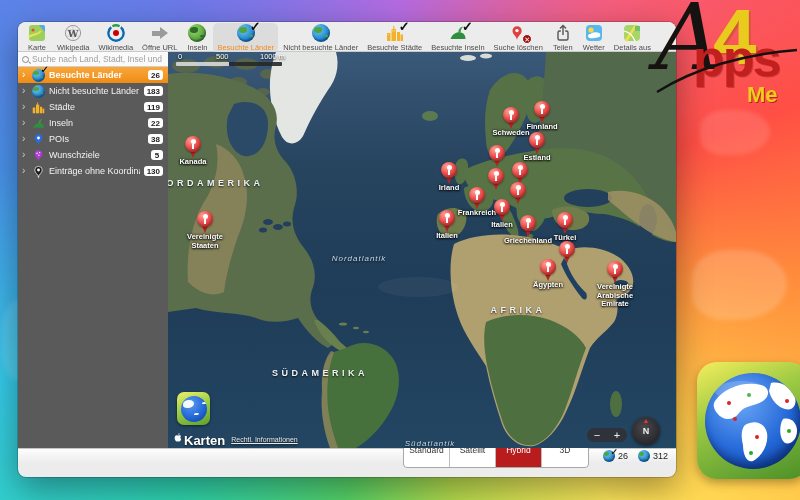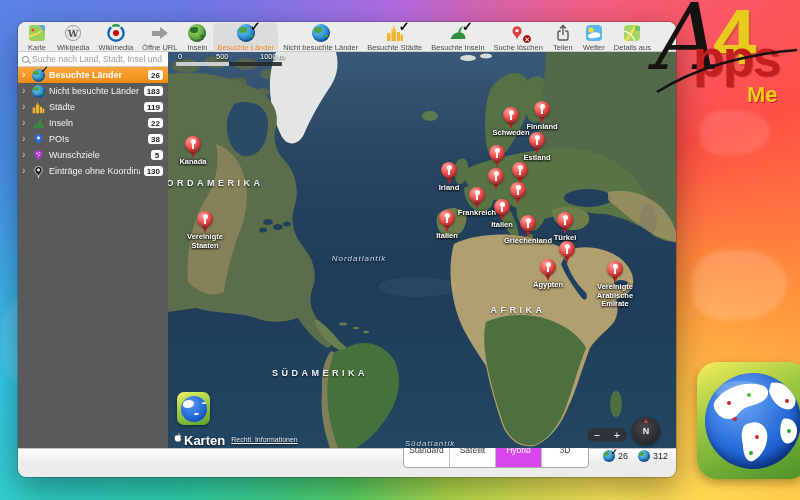--- a/index.html
+++ b/index.html
@@ -120,21 +120,21 @@
   .compass .n { color:#f2f2f2; font-size:9px; font-weight:bold; }
   .compass::before { content:""; position:absolute; top:2px; left:50%; margin-left:-2px;
     border-left:2px solid transparent; border-right:2px solid transparent; border-bottom:4px solid #e53935; }
 
   
   .footer { height:15px; background:linear-gradient(#fdfdfd,#ececec); border-top:1px solid #c6c6c6;
     display:flex; align-items:center; justify-content:flex-end; padding:0 8px; gap:14px; }
   .segmented { display:flex; border:1px solid #a8a8a8; border-radius:4px; overflow:hidden; height:24px; background:#fff; }
   .seg { width:46px; font-size:8.5px; color:#333; text-align:center; line-height:11px; border-right:1px solid #bdbdbd; }
   .seg:last-child { border-right:none; }
-  .seg.active { background:#d946ef; color:#fff; }
+  .seg.active { background:#b91c1c; color:#fff; }
   .counters { display:flex; align-items:center; gap:10px; }
   .counter { display:flex; align-items:center; gap:3px; }
   .counter .ticon { width:12px; height:12px; }
   .counter .globe { width:12px; height:12px; }
   .counter .globe::before { left:1px; top:2px; width:5px; height:4px; box-shadow:5px 4px 0 -1.5px #4fa43e, 1px 6.5px 0 -2px #3e8f33; }
   .counter .check-ov { font-size:9px; top:-3px; right:-3px; }
   .cval { font-size:9px; color:#222; }
 
   
   .brandmark { position:absolute; left:655px; top:6px; width:145px; height:112px; pointer-events:none; }

